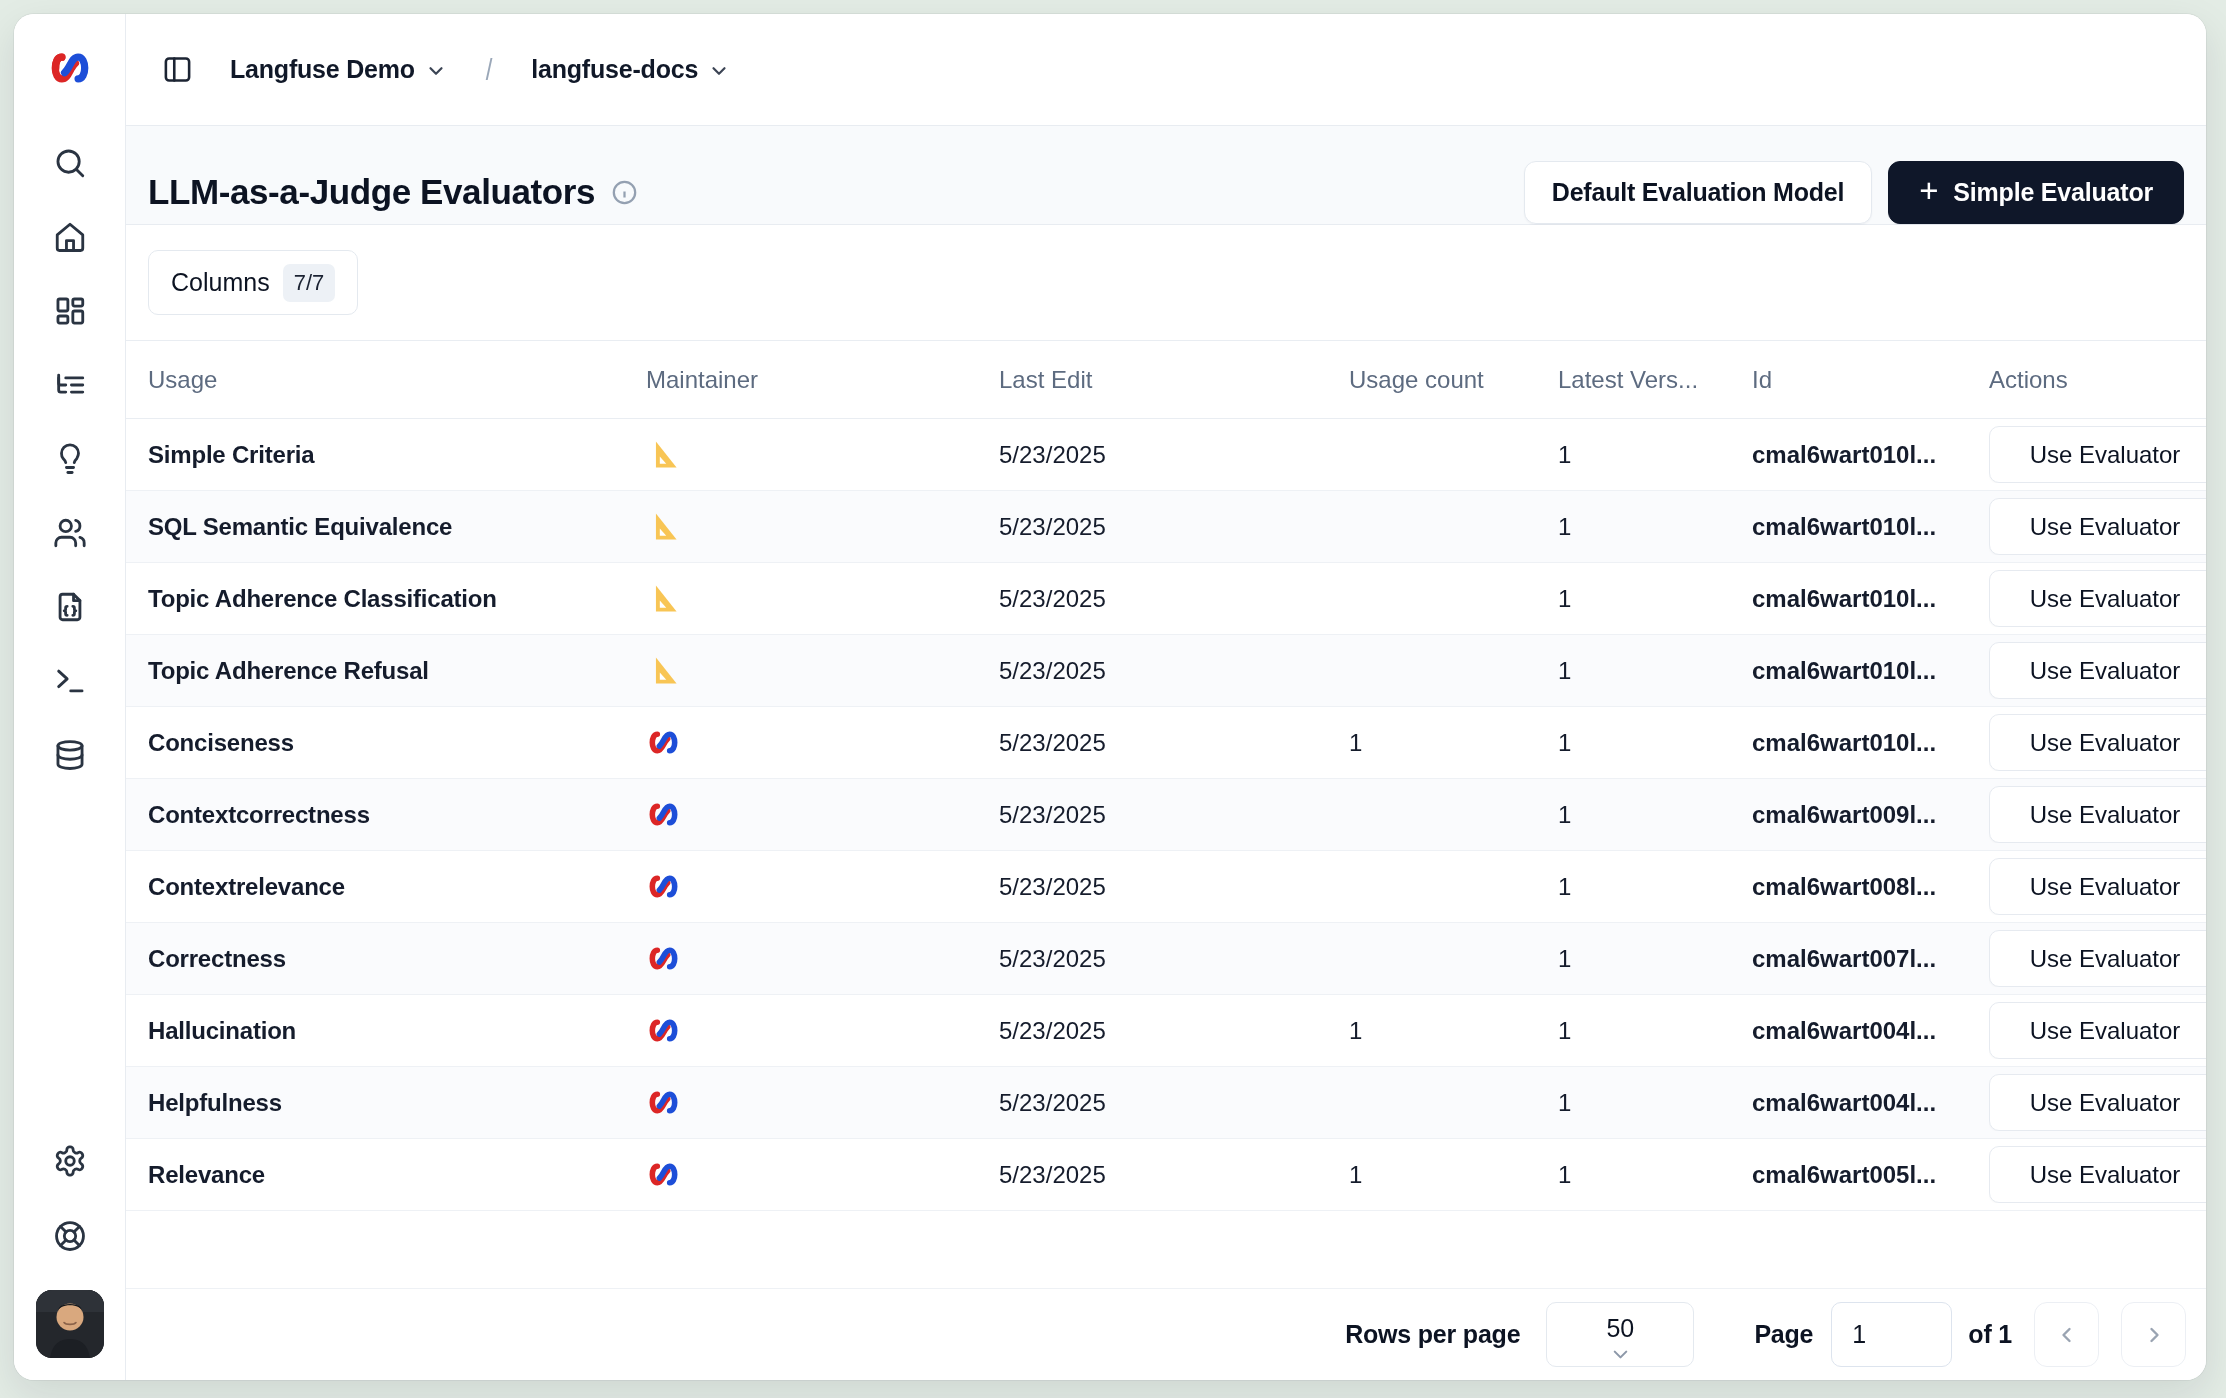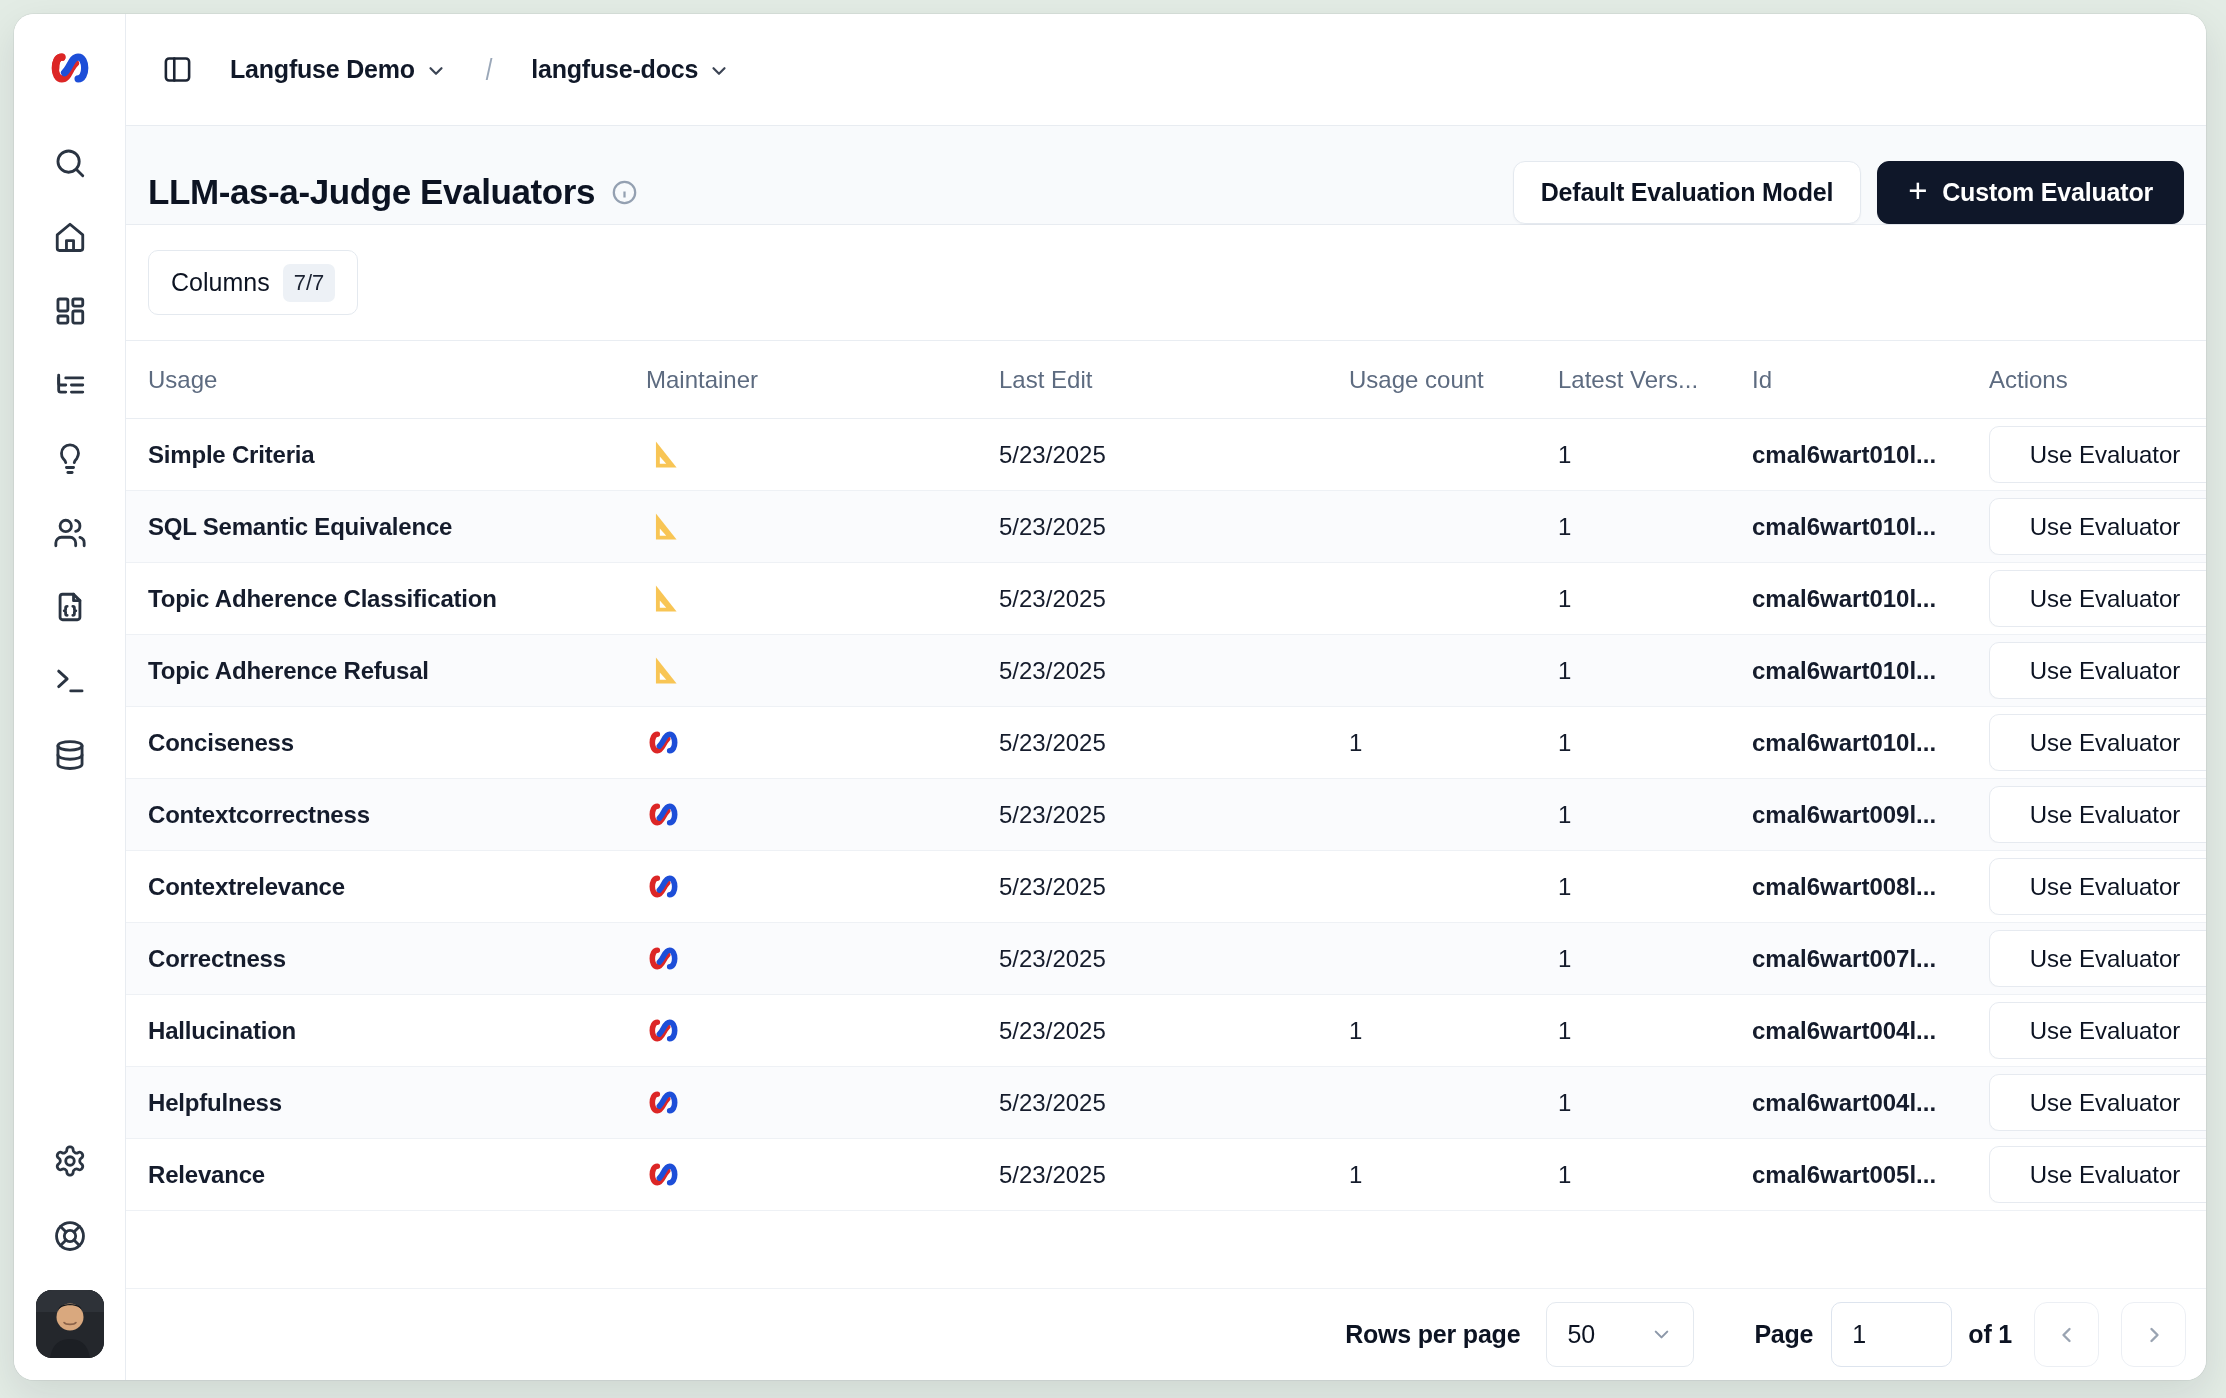--- a/index.html
+++ b/index.html
@@ -137,21 +137,21 @@
 
   
   .pagination {
     flex: 0 0 92px; height: 92px; border-top: 1px solid #eef1f5;
     display: flex; align-items: center; justify-content: flex-end; padding-right: 20px;
     background: #fff;
   }
   .pg-label { font-size: 25px; font-weight: 600; color: #0c1322; letter-spacing: -.2px;}
   .rows-select {
     margin-left: 26px; width: 148px; height: 65px; border: 1.5px solid #e4e9ef; border-radius: 10px;
-    display: flex; align-items: center; justify-content: space-between; padding: 0 20px; cursor: pointer;
+    display: flex; align-items: center; justify-content: flex-end; padding: 0 20px; cursor: pointer; flex-direction: column;
   }
   .rows-select .val { font-size: 25px; color: #0c1322; }
   .rows-select svg { width: 23px; height: 23px; stroke: #8d98a9; stroke-width: 2.2; fill: none; stroke-linecap: round; stroke-linejoin: round;}
   .page-label { margin-left: 60px; }
   .page-input {
     margin-left: 18px; width: 121px; height: 65px; border: 1.5px solid #dde4ee; border-radius: 10px;
     font-size: 25px; font-family: inherit; color: #0c1322; padding: 0 20px; outline: none;
   }
   .of-label { margin-left: 16px; }
   .nav-page-btn {
@@ -331,21 +331,21 @@
             <svg viewBox="0 0 24 24">
                 <circle cx="12" cy="12" r="9.5"></circle>
                 <path d="M12 11v5.5"></path>
                 <path d="M12 7.5h.01" stroke-width="2.6"></path>
               </svg>
           </span>
           <div class="head-actions">
             <button class="btn">Default Evaluation Model</button>
             <button class="btn btn-dark">
               <span class="plus">+</span>
-              <span>Custom Evaluator</span>
+              <span>Simple Evaluator</span>
             </button>
           </div>
         </div>
       </section>
 
       <section class="content">
         <div class="toolbar">
           <div class="columns-btn">
             <span class="columns-label">Columns</span>
             <span class="columns-badge">7/7</span>

